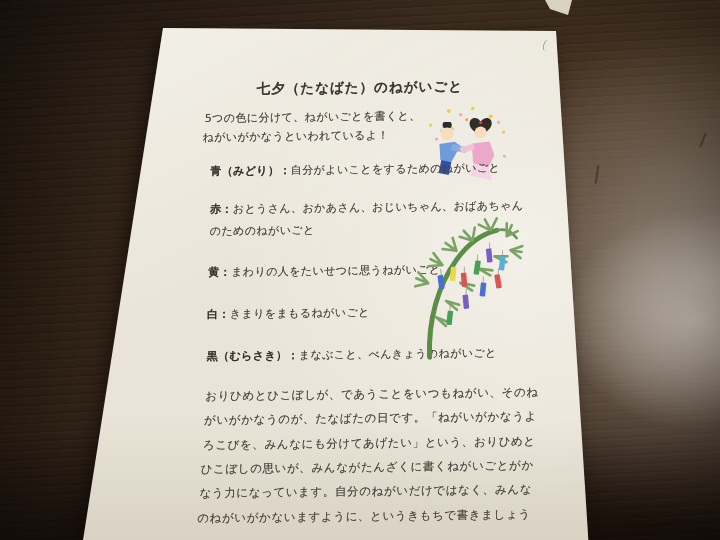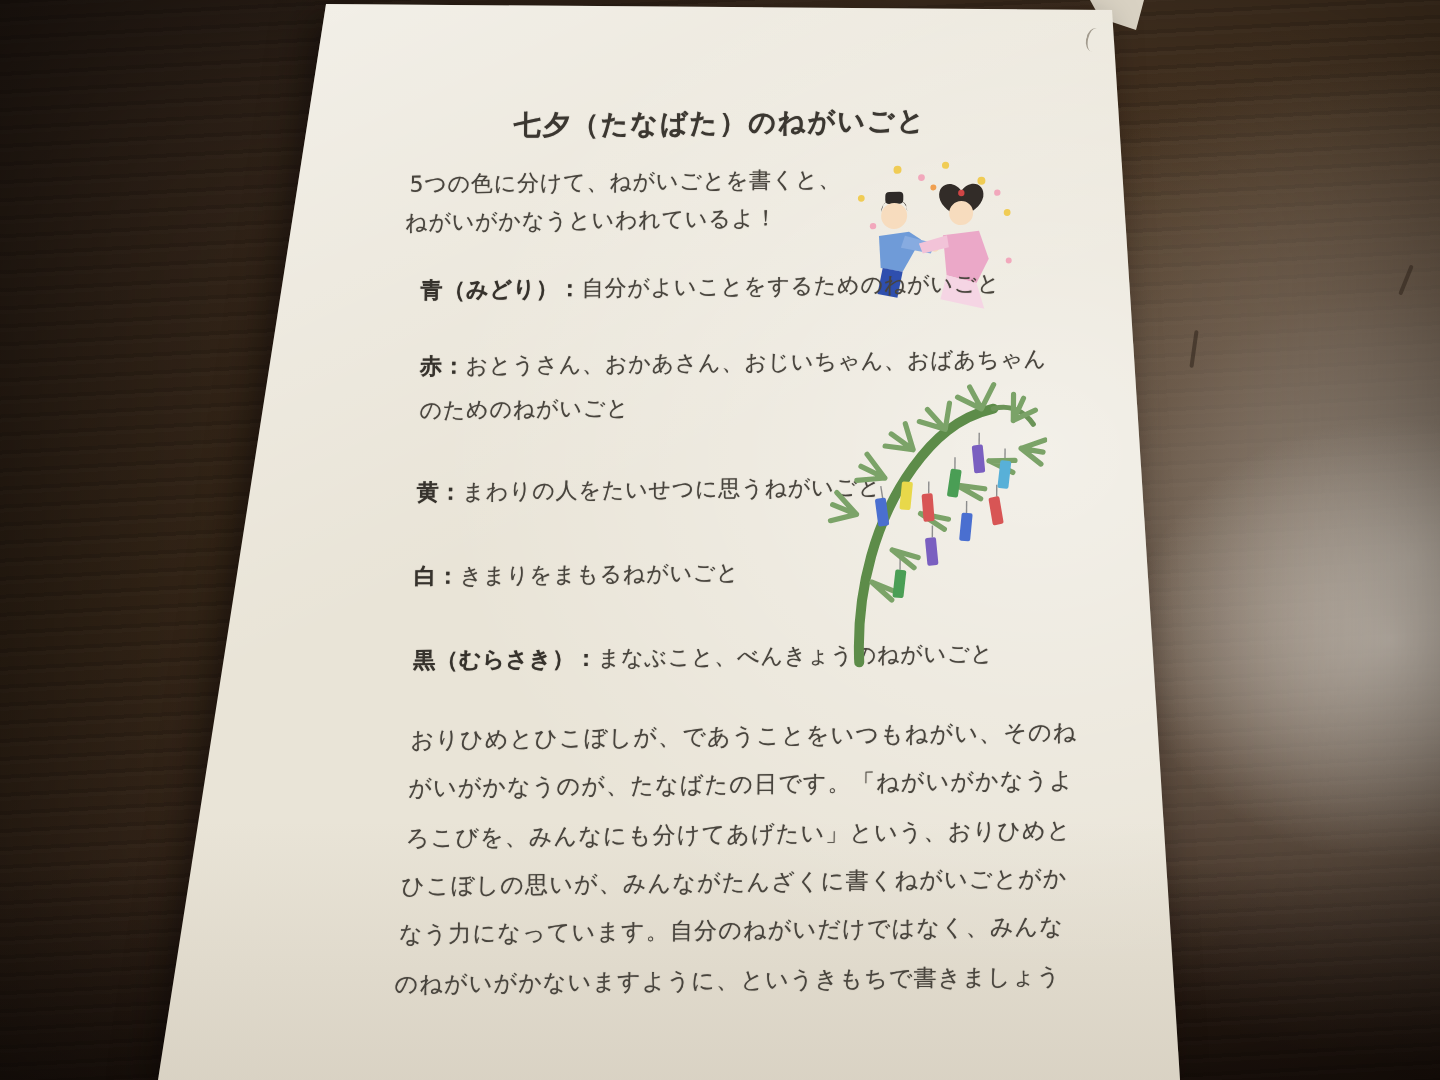--- a/index.html
+++ b/index.html
@@ -20,21 +20,21 @@
     box-shadow:inset 0 0 140px rgba(0,0,0,0.45);}
   .scratch{position:absolute;background:rgba(46,34,26,0.55);border-radius:2px;}
   .scratch.s1{left:702px;top:132px;width:2px;height:16px;transform:rotate(22deg);}
   .scratch.s2{left:596px;top:165px;width:2px;height:19px;transform:rotate(8deg);}
 
   
   .under-sheet{position:absolute;inset:0;background:#d9d2c3;
     clip-path:polygon(545px 0px,572px 0px,568px 15px,550px 9px);}
 
   
-  .paper-wrap{position:absolute;inset:0;filter:drop-shadow(-6px 6px 9px rgba(8,4,2,0.55));}
+  .paper-wrap{position:absolute;inset:0;filter:drop-shadow(-6px 6px 9px rgba(8,4,2,0.55));margin-top:26px;}
   .paper{position:absolute;inset:0;
     clip-path:polygon(163px 2px,556px 5px,590px 540px,79px 540px);
     background:
       linear-gradient(to right, rgba(120,108,92,0.20), rgba(0,0,0,0) 10%),
       linear-gradient(to top, rgba(146,130,108,0.18), rgba(0,0,0,0) 24%),
       radial-gradient(ellipse 300px 260px at 72% 42%, rgba(255,255,255,0.45), rgba(255,255,255,0) 100%),
       linear-gradient(155deg, rgba(255,255,255,0.5), rgba(255,255,255,0) 45%),
       #e9e4d7;}
   .content{position:absolute;inset:0;transform:rotate(-0.7deg) skewX(-1.2deg);
     transform-origin:360px 60px;color:#48443d;}

